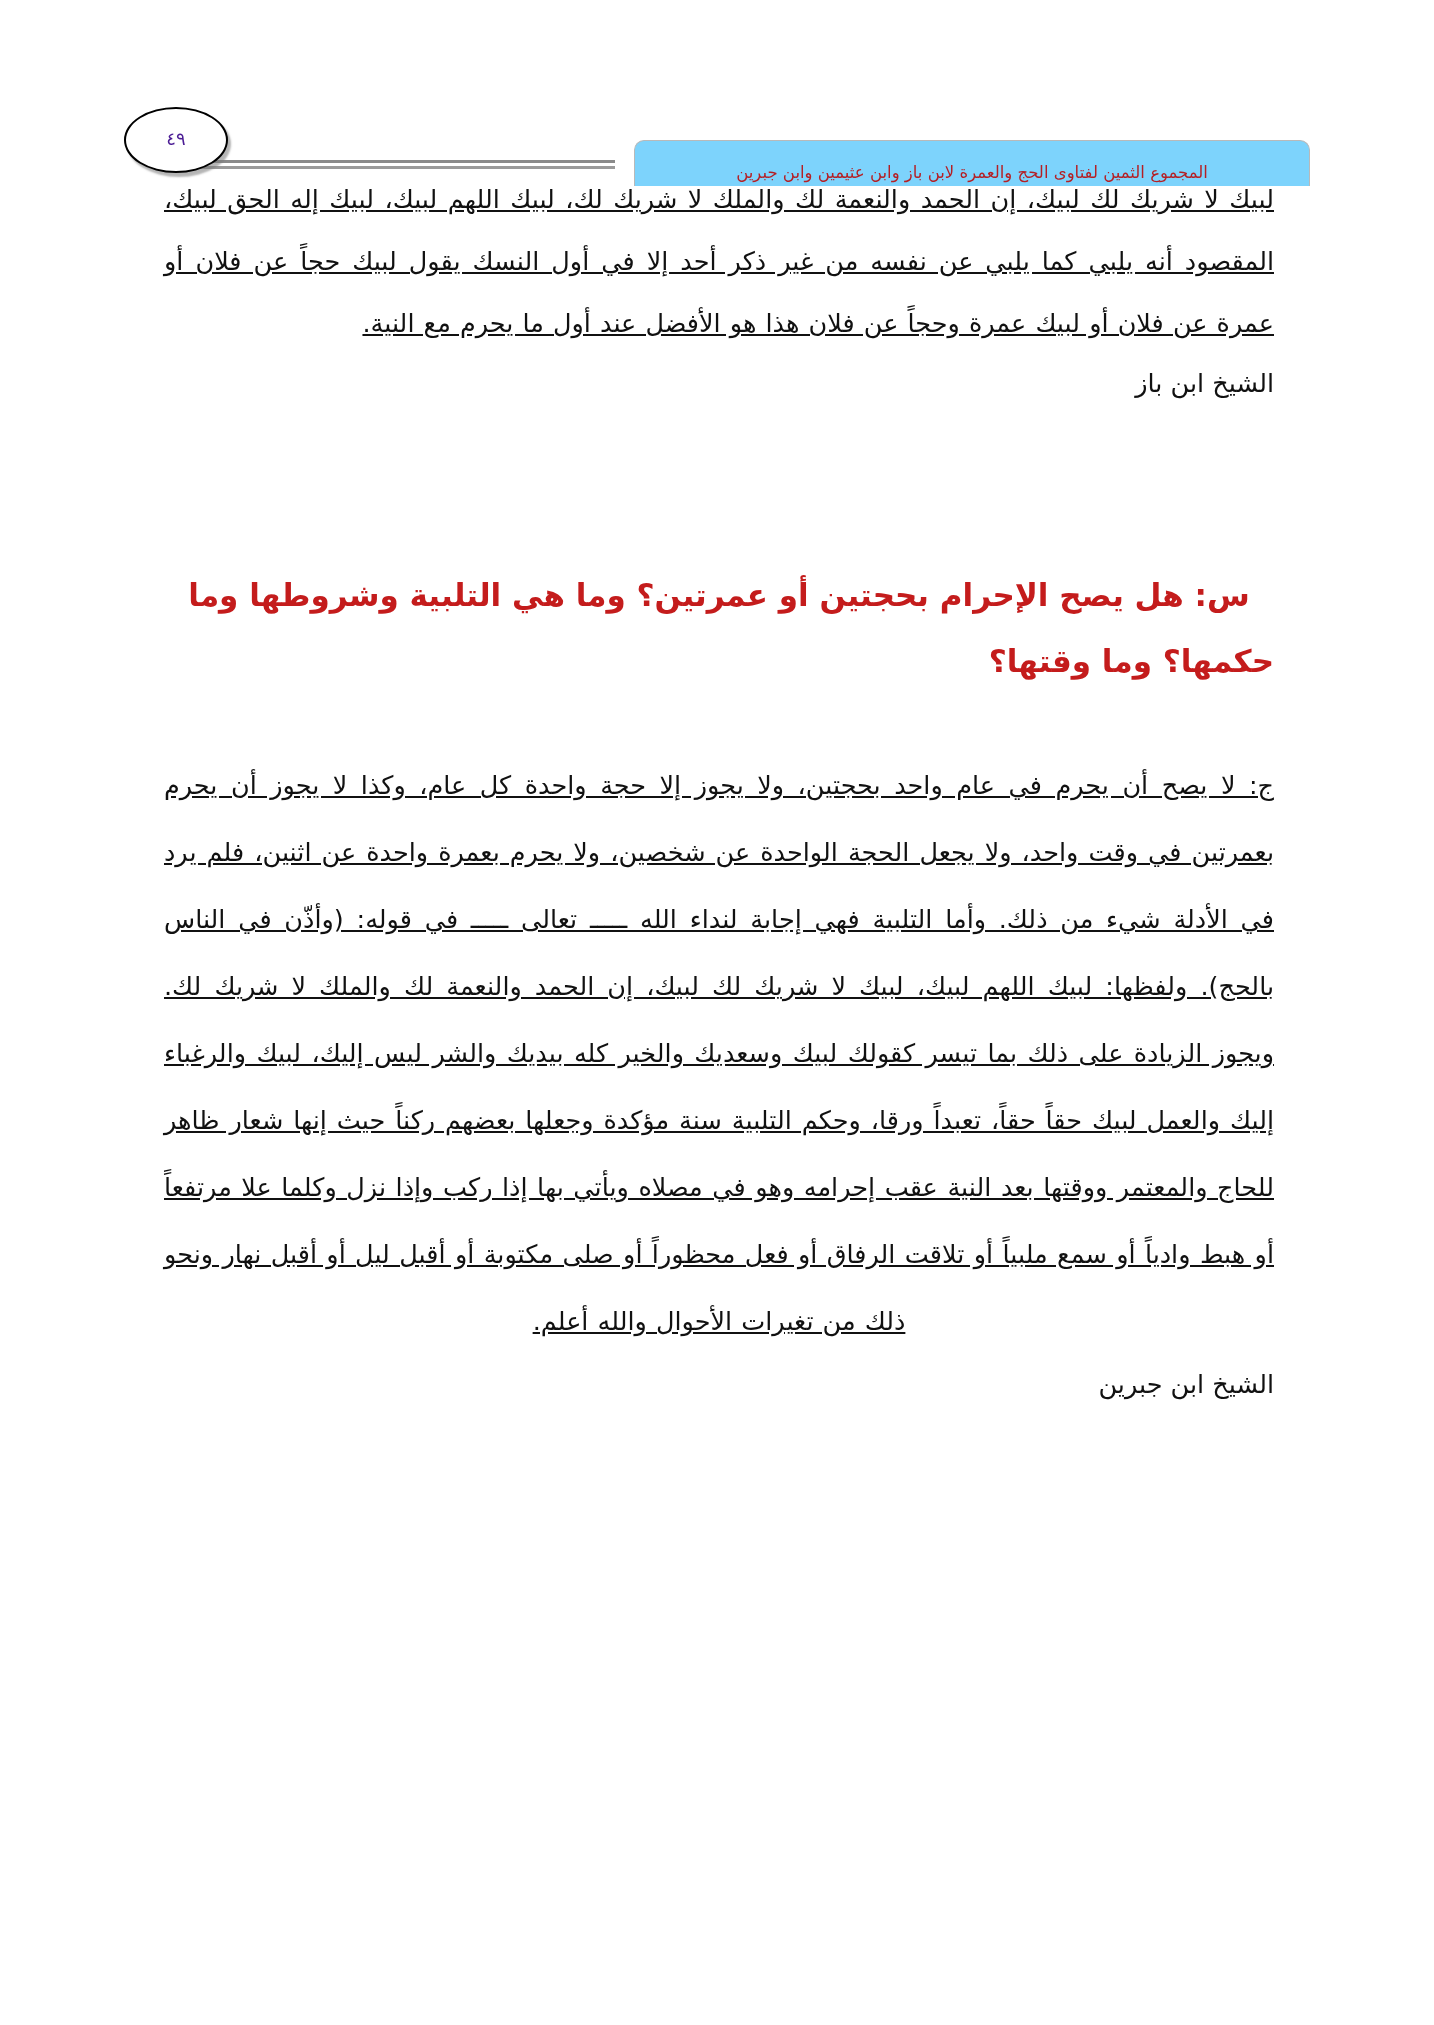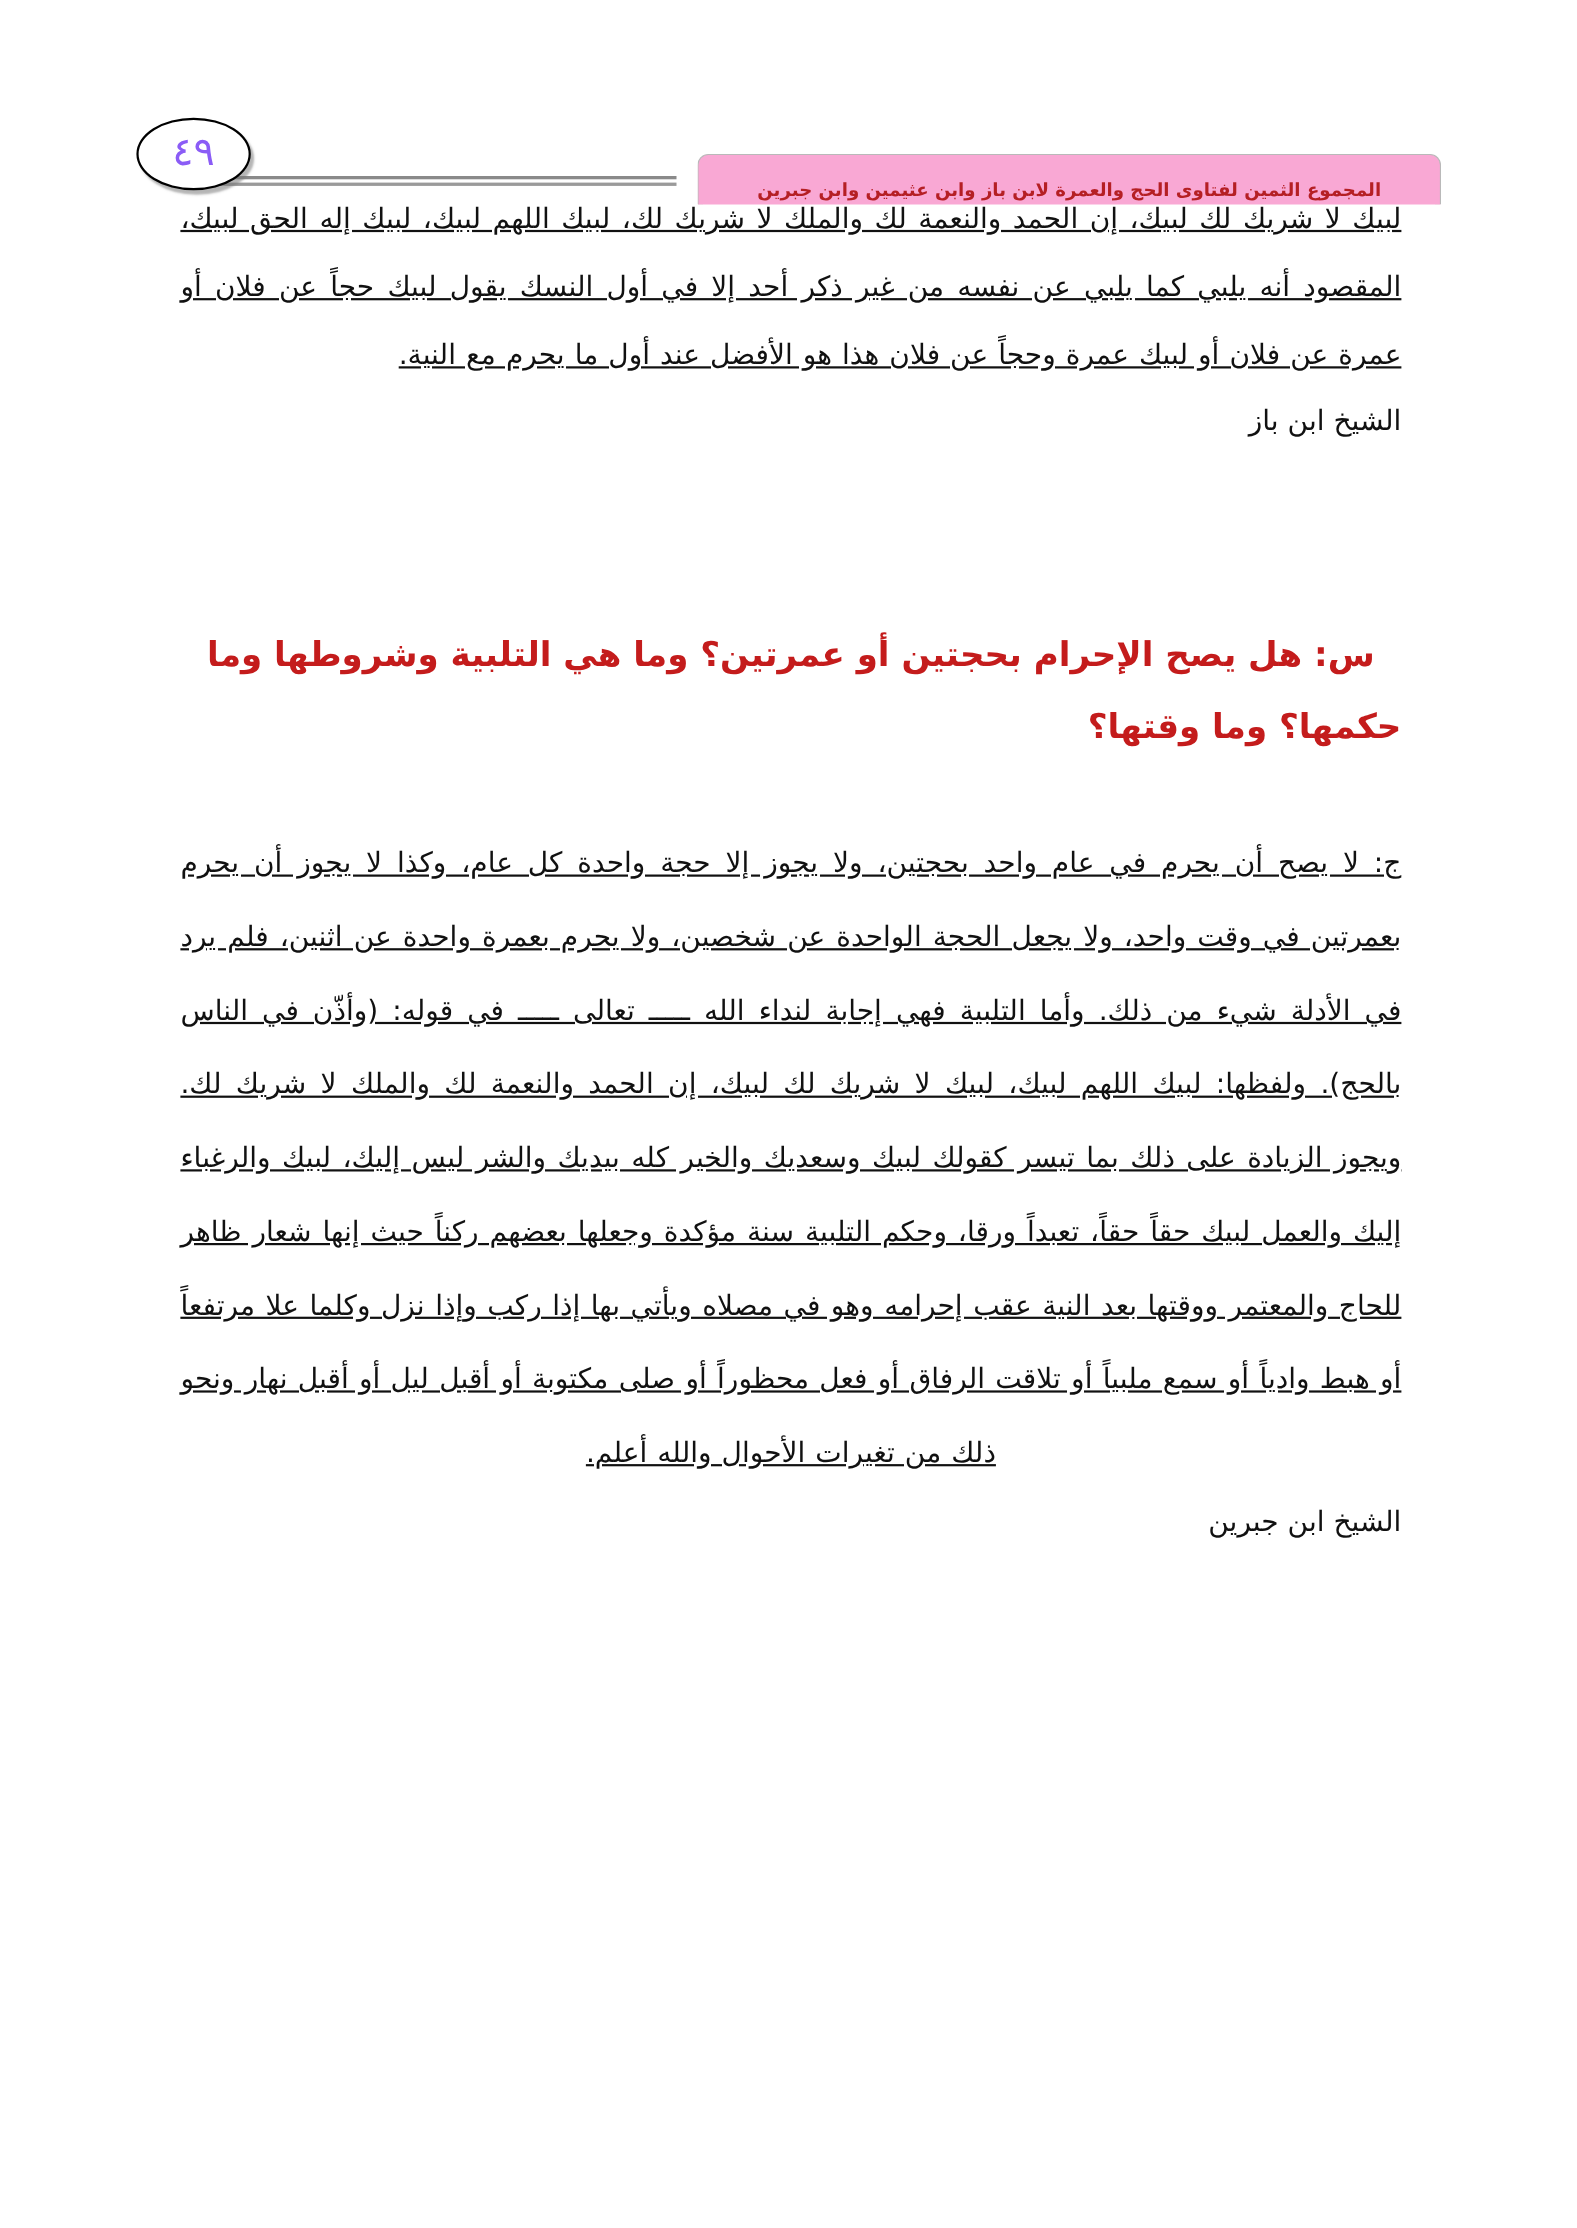--- a/index.html
+++ b/index.html
@@ -38,22 +38,22 @@
     z-index: 5;
     box-shadow: 3px 4px 2px rgba(120,120,120,0.55);
   }
   .page-number-badge span {
     position: absolute;
     inset: 0;
     display: flex;
     align-items: center;
     justify-content: center;
     font-family: "DejaVu Sans", sans-serif;
-    font-size: 36px;
-    color: #8b5cf6;
+    font-size: 18px;
+    color: #4c1d95;
     letter-spacing: 1px;
     padding-bottom: 3px;
   }
 
   
   .header-rule {
     position: absolute;
     left: 195px;
     top: 105px;
     width: 420px;
@@ -77,24 +77,23 @@
   
   .header-title-box {
     position: absolute;
     right: 124px;
     top: 85px;
     width: 676px;
     height: 46px;
     border: 1.5px solid #b9b9b9;
     border-radius: 10px 10px 0 0;
     border-bottom: none;
-    background: #f9a8d4;
+    background: #7dd3fc;
     box-sizing: border-box;
     overflow: hidden;
-    font-weight: bold;
   }
   .header-title-box .title-text {
     position: absolute;
     right: 0;
     left: 0;
     bottom: 4px;
     text-align: center;
     color: #b51f24;
     font-size: 16.5px;
     font-family: "DejaVu Sans", sans-serif;

